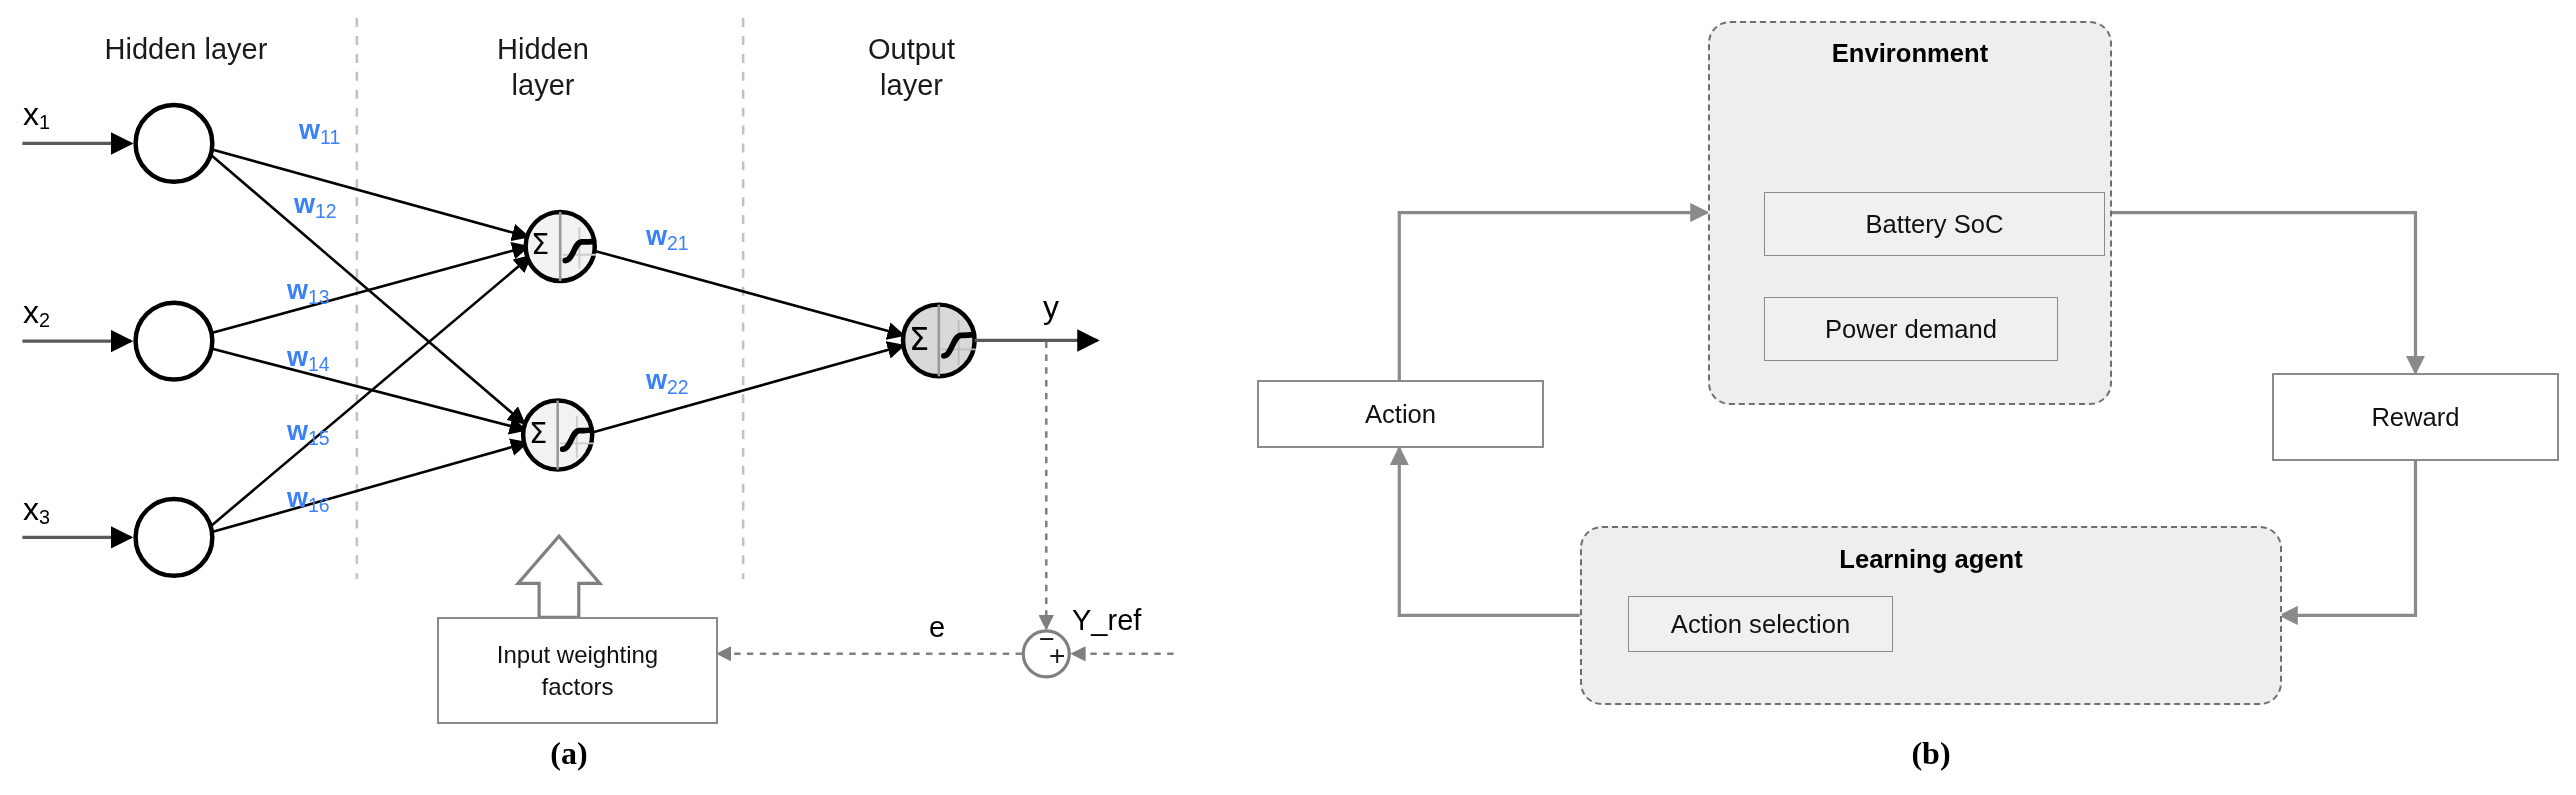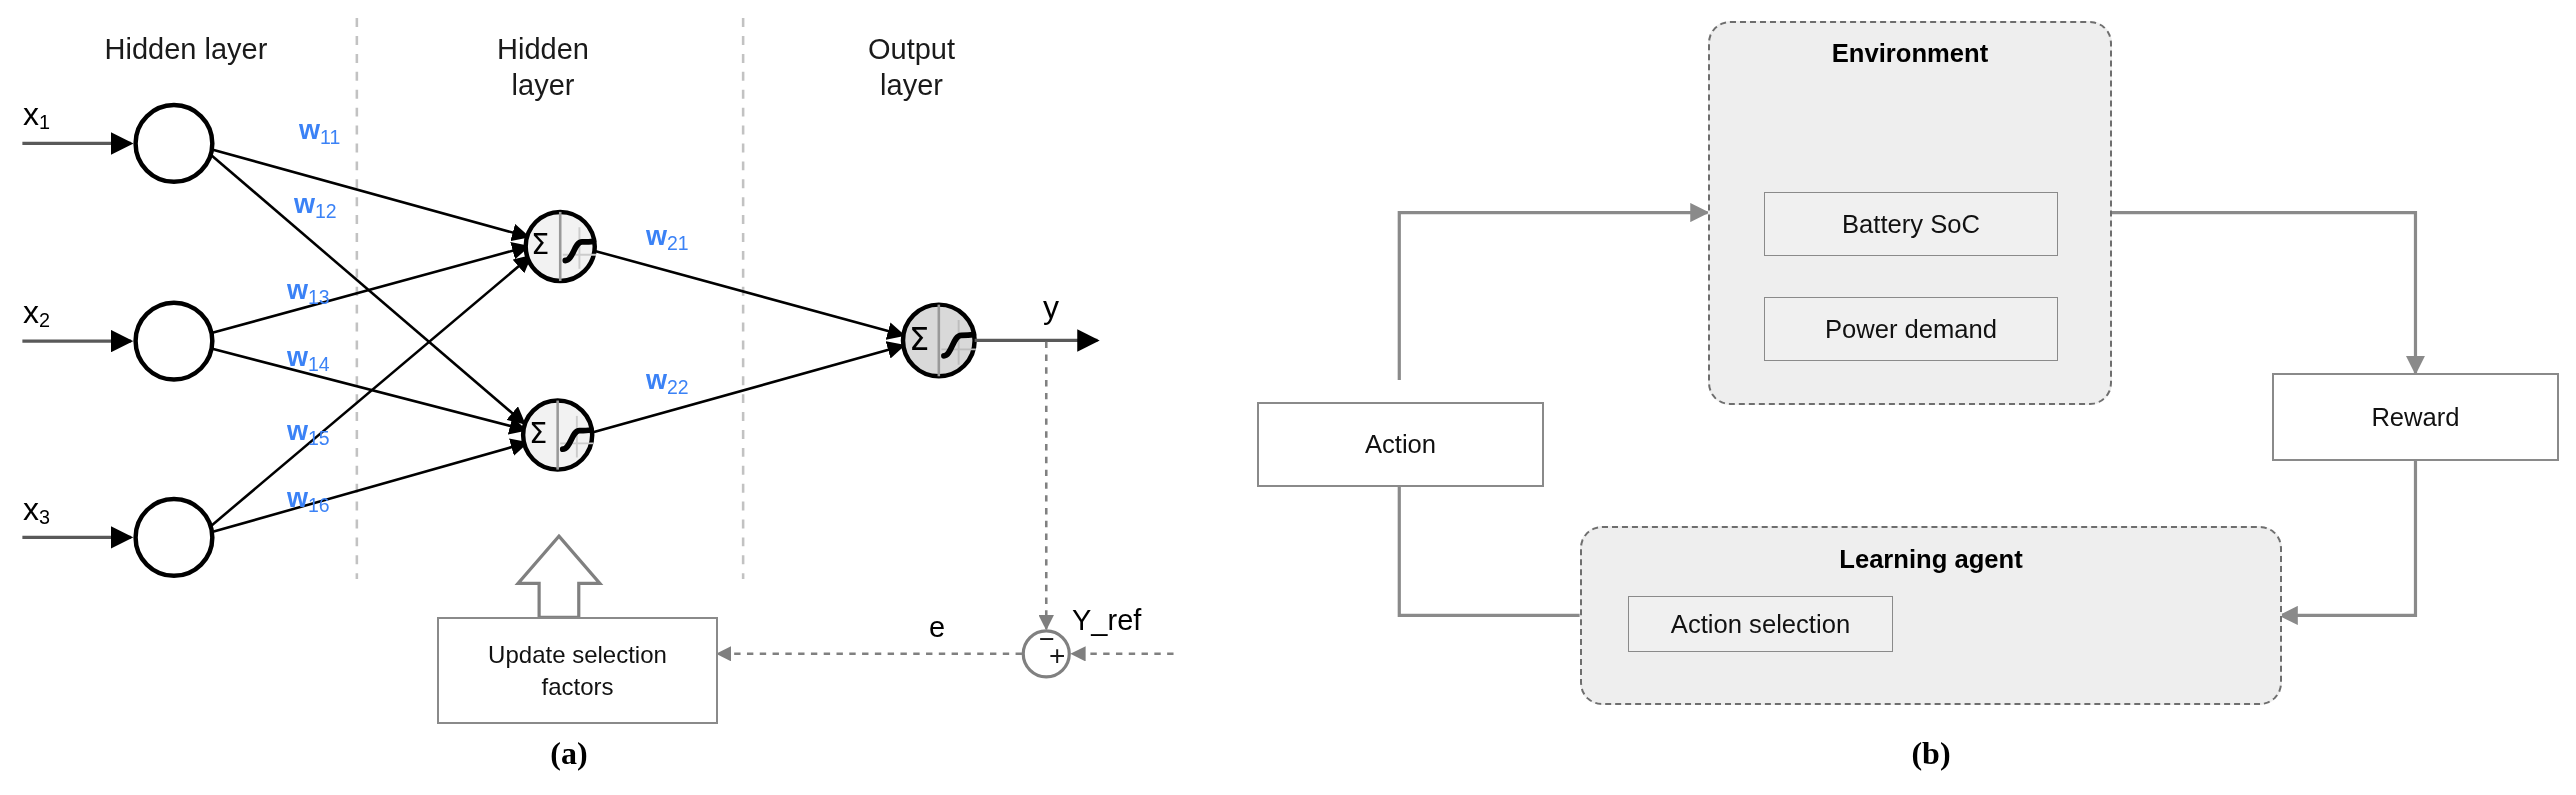--- a/index.html
+++ b/index.html
@@ -317,38 +317,38 @@
 
   <div class="lbl e-lbl" style="left:929px; top:611px;">e</div>
 
   <div class="lbl yref-lbl" style="left:1072px; top:604px;">Y_ref</div>
 
   <div class="lbl" style="left:1039px; top:624px; font-size:27px; color:#1a1a1a;">−</div>
   <div class="lbl" style="left:1049px; top:640px; font-size:28px; color:#1a1a1a;">+</div>
 
   <div class="update-box" style="left:437px; top:617px; width:281px; height:107px;">
     <div>
-      <div>Update selection</div>
+      <div>Input weighting</div>
       <div>factors</div>
     </div>
   </div>
 
   <div class="panel-caption" style="left:505px; top:735px; width:128px;">(a)</div>
 
   <div class="outer-dashed" style="left:1708px; top:20.5px; width:404px; height:384px;">
     <div class="grp-title" style="top:16.6px; left:0;">Environment</div>
   </div>
-  <div class="sub-box" style="left:1764px; top:192px; width:294px; height:64px;">Battery SoC</div>
+  <div class="sub-box" style="left:1764px; top:192px; width:341px; height:64px;">Battery SoC</div>
   <div class="sub-box" style="left:1764px; top:297px; width:294px; height:64px;">Power demand</div>
 
   <div class="outer-dashed" style="left:1580px; top:526px; width:702px; height:179px;">
     <div class="grp-title" style="top:16.6px; left:0;">Learning agent</div>
   </div>
   <div class="sub-box" style="left:1628px; top:596px; width:265px; height:56px;">Action selection</div>
 
-  <div class="plain-box" style="left:1257px; top:380px; width:287px; height:85px;margin-top:22px;">Action</div>
+  <div class="plain-box" style="left:1257px; top:380px; width:287px; height:68px;">Action</div>
 
   <div class="plain-box" style="left:2272px; top:373px; width:287px; height:88px;">Reward</div>
 
   <div class="panel-caption" style="left:1867px; top:735px; width:128px;">(b)</div>
 
 </div>
 
 
 </body></html>

